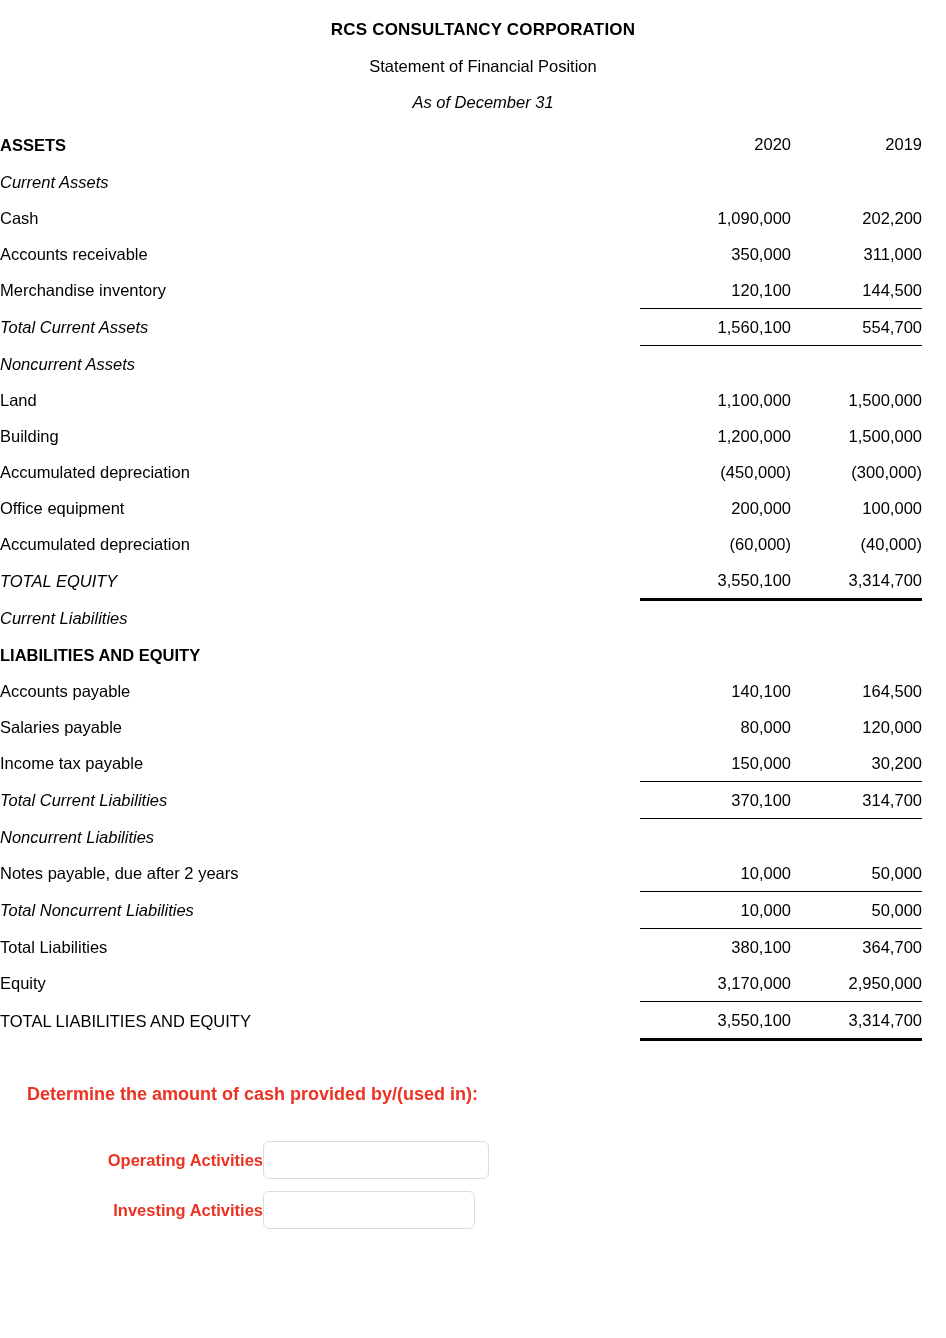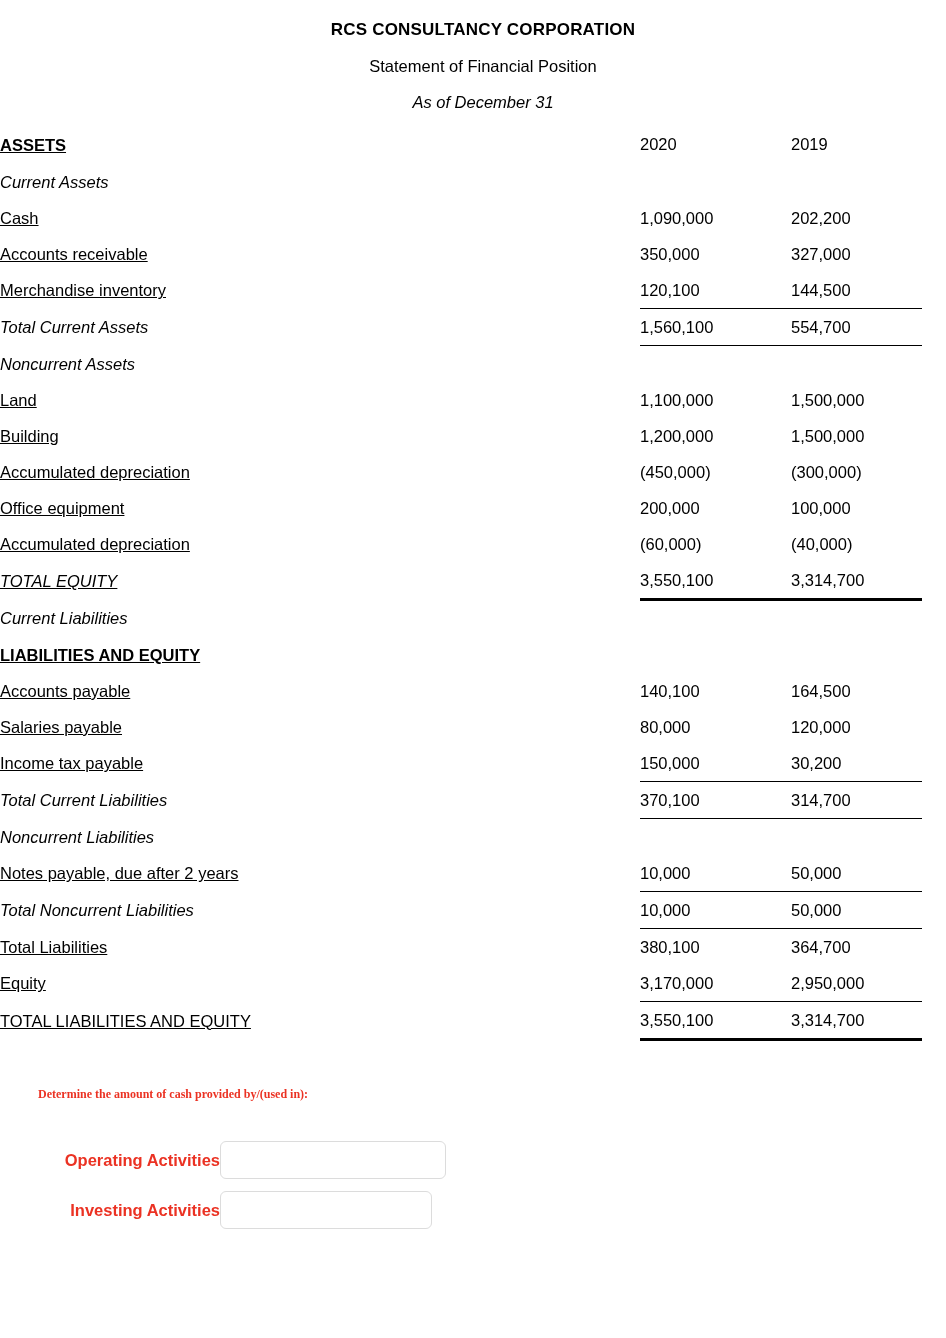--- a/index.html
+++ b/index.html
@@ -67,56 +67,56 @@
   table.fs td {
     font-size: 16.5px;
     line-height: 20px;
     padding: 0;
     height: 36px;
     vertical-align: middle;
     white-space: nowrap;
   }
 
   td.label       { text-align: left; }
-  td.num         { text-align: left; padding-right: 24px; }
+  td.num         { text-align: right; padding-right: 24px; }
   td.pad         { border: none !important; }
 
   
   .yearhdr td.num { padding-bottom: 2px; }
 
   
-  .ind0 { padding-left: 52px; text-decoration: underline;  }
+  .ind0 { padding-left: 52px;  }
   .ind1 { padding-left: 70px;  }
-  .ind2 { padding-left: 108px; text-decoration: underline; }
+  .ind2 { padding-left: 108px; }
 
   
   .t-bold   { font-weight: bold; }
   .t-italic { font-style: italic; }
 
   
   tr.rule-top td.num    { border-top: 1.6px solid #000; }
   tr.rule-bot td.num    { border-bottom: 1.6px solid #000; }
   tr.rule-grand td.num  { border-bottom: 3.2px solid #000; }
 
   
   .question-block {
     margin-top: 42px;
     color: #eb3223;
   }
   .q-prompt {
-    font-size: 12px;
+    font-size: 18px;
     font-weight: bold;
     color: #eb3223;
-    padding-left: 38px;
+    padding-left: 27px;
     line-height: 22px;
-    font-family: Liberation Serif, serif;
   }
   table.answers {
     border-collapse: collapse;
     margin-top: 30px;
+    margin-left: 43px;
   }
   table.answers td {
     padding: 0;
     vertical-align: middle;
     height: 50px;
   }
   td.ans-label {
     width: 220px;
     text-align: right;
     font-size: 16.5px;
@@ -180,21 +180,21 @@
       <tr>
         <td class="label ind2">Cash</td>
         <td class="num">1,090,000</td>
         <td class="num">202,200</td>
         <td class="pad"></td>
       </tr>
 
       <tr>
         <td class="label ind2">Accounts receivable</td>
         <td class="num">350,000</td>
-        <td class="num">327,000</td>
+        <td class="num">311,000</td>
         <td class="pad"></td>
       </tr>
 
       <tr>
         <td class="label ind2">Merchandise inventory</td>
         <td class="num">120,100</td>
         <td class="num">144,500</td>
         <td class="pad"></td>
       </tr>
 

